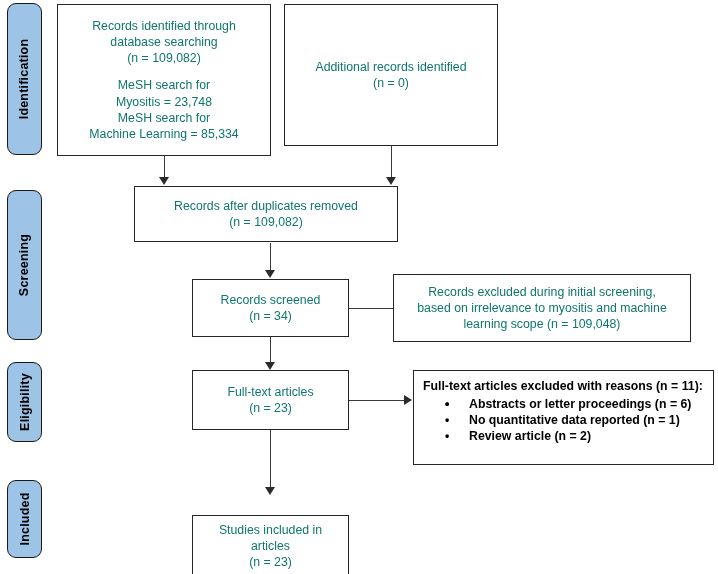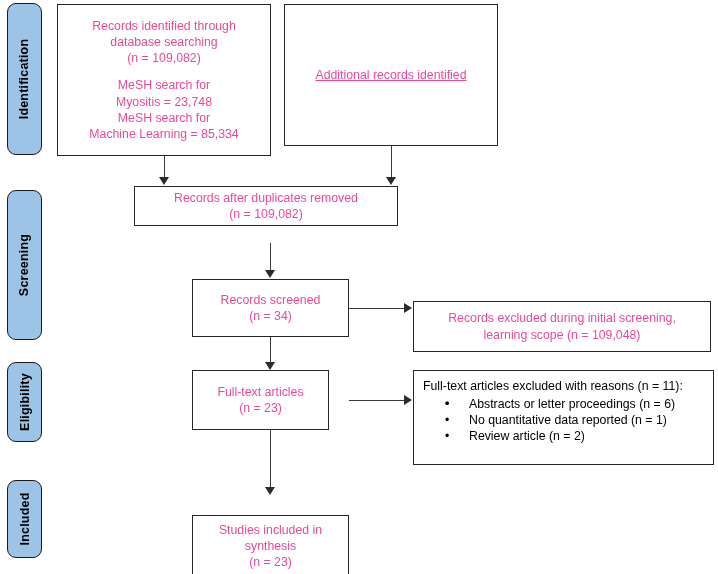--- a/index.html
+++ b/index.html
@@ -42,38 +42,39 @@
     position: absolute;
     background: #ffffff;
     border: 1.7px solid #262626;
     box-sizing: border-box;
     display: flex;
     align-items: center;
     justify-content: center;
     text-align: center;
     font-size: 12.3px;
     line-height: 1.32;
-    color: #ec4899;
+    color: #0f766e;
   }
   .flow-box .box-text { width: 100%; padding: 0 6px; box-sizing: border-box; }
   .flow-box .box-text .line { display: block; }
   .flow-box .box-text .gap { display: block; height: 11px; }
   .bold { font-weight: normal; }
 
   
   .reasons-box {
     position: absolute;
     background: #ffffff;
     border: 1.7px solid #262626;
     box-sizing: border-box;
     text-align: left;
     font-size: 12.3px;
     line-height: 1.35;
     color: #000;
     padding: 7px 6px 6px 9px;
+    font-weight: bold;
   }
   .reasons-box .headline { display: block; margin-bottom: 1px; }
   .reasons-box ul {
     list-style: none;
     margin: 0;
     padding: 0 0 0 22px;
   }
   .reasons-box li {
     position: relative;
     padding-left: 24px;
@@ -137,63 +138,65 @@
       <span class="line">database searching</span>
       <span class="line">(n = 109,082)</span>
       <span class="gap"></span>
       <span class="line">MeSH search for</span>
       <span class="line"><span class="bold">Myositis</span><span> = 23,748</span></span>
       <span class="line">MeSH search for</span>
       <span class="line"><span class="bold">Machine Learning</span><span> = 85,334</span></span>
     </div>
   </div>
 
-  <div class="flow-box" style="left:284px; top:4px; width:214px; height:142px;text-decoration:underline;">
+  <div class="flow-box" style="left:284px; top:4px; width:214px; height:142px;">
     <div class="box-text">
       <span class="line">Additional records identified</span>
+      <span class="line">(n = 0)</span>
     </div>
   </div>
 
   <div class="vline" style="left:164px; top:156px; height:22px;"></div>
   <div class="arrow-down" style="left:159px; top:177px;"></div>
 
   <div class="vline" style="left:391px; top:146px; height:32px;"></div>
   <div class="arrow-down" style="left:386px; top:177px;"></div>
 
-  <div class="flow-box" style="left:134px; top:186px; width:264px; height:40px;">
+  <div class="flow-box" style="left:134px; top:186px; width:264px; height:56px;">
     <div class="box-text">
       <span class="line">Records after duplicates removed</span>
       <span class="line">(n = 109,082)</span>
     </div>
   </div>
 
   <div class="vline" style="left:270px; top:243px; height:28px;"></div>
   <div class="arrow-down" style="left:265px; top:270px;"></div>
 
   <div class="flow-box" style="left:192px; top:279px; width:157px; height:58px;">
     <div class="box-text">
       <span class="line">Records screened</span>
       <span class="line">(n = 34)</span>
     </div>
   </div>
 
   <div class="hline" style="left:349px; top:308px; width:56px;"></div>
   <div class="arrow-right" style="left:404px; top:303px;"></div>
 
-  <div class="flow-box" style="left:413px; top:274px; width:298px; height:51px;margin-top:27px;">
+  <div class="flow-box" style="left:393px; top:274px; width:298px; height:68px;">
     <div class="box-text">
       <span class="line">Records excluded during initial screening,</span>
+      <span class="line">based on irrelevance to myositis and machine</span>
       <span class="line">learning scope (n = 109,048)</span>
     </div>
   </div>
 
   <div class="vline" style="left:270px; top:337px; height:26px;"></div>
   <div class="arrow-down" style="left:265px; top:362px;"></div>
 
-  <div class="flow-box" style="left:192px; top:370px; width:137px; height:60px;">
+  <div class="flow-box" style="left:192px; top:370px; width:157px; height:60px;">
     <div class="box-text">
       <span class="line">Full-text articles</span>
       <span class="line">(n = 23)</span>
     </div>
   </div>
 
   <div class="hline" style="left:349px; top:400px; width:56px;"></div>
   <div class="arrow-right" style="left:404px; top:395px;"></div>
 
   <div class="reasons-box" style="left:413px; top:370px; width:301px; height:95px;">
@@ -216,18 +219,18 @@
       </li>
     </ul>
   </div>
 
   <div class="vline" style="left:270px; top:430px; height:58px;"></div>
   <div class="arrow-down" style="left:265px; top:487px;"></div>
 
   <div class="flow-box" style="left:192px; top:503px; width:157px; height:62px;margin-top:12px;">
     <div class="box-text">
       <span class="line">Studies included in</span>
-      <span class="line">synthesis</span>
+      <span class="line">articles</span>
       <span class="line">(n = 23)</span>
     </div>
   </div>
 
 </div>
 
 </body></html>

